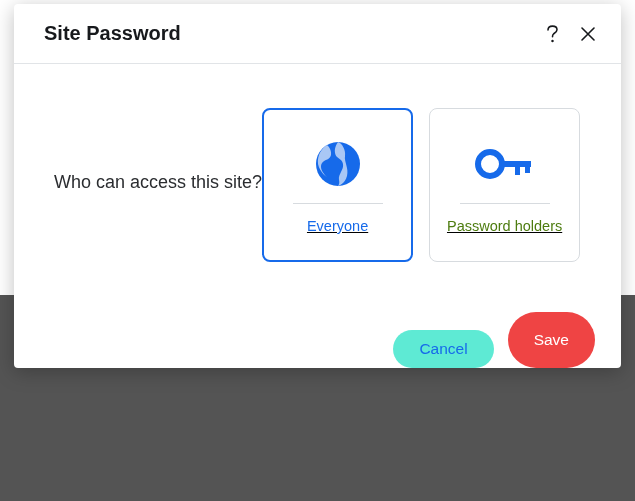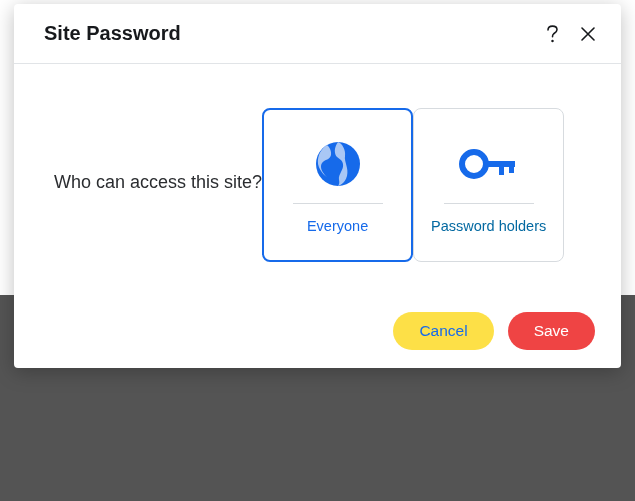--- a/index.html
+++ b/index.html
@@ -75,21 +75,23 @@
       align-items: center;
       padding: 44px 40px 20px 40px;
     }
     .question {
       font-size: 18px;
       color: #2b2d30;
       margin-bottom: 36px;
     }
     .options {
       display: flex;
+      gap: 16px;
       margin-bottom: 30px;
+      text-decoration: underline;
     }
     .option-card {
       width: 151px;
       height: 154px;
       border: 1px solid #d7dbdf;
       border-radius: 8px;
       display: flex;
       flex-direction: column;
       align-items: center;
       justify-content: flex-start;
@@ -108,21 +110,21 @@
       justify-content: center;
     }
     .option-divider {
       width: 90px;
       height: 1px;
       background: #d7dbdf;
       margin: 10px 0 14px 0;
     }
     .option-label {
       font-size: 14.5px;
-      color: #0369a1;
+      color: #4d7c0f;
     }
     .option-card.selected .option-label {
       color: #166aea;
     }
     .desc {
       font-size: 16px;
       color: #2b2d30;
     }
     .link {
       color: #166aea;
@@ -137,22 +139,23 @@
     .btn {
       border: none;
       border-radius: 999px;
       padding: 10px 26px;
       font-size: 15.5px;
       font-weight: 400;
       cursor: pointer;
       font-family: inherit;
     }
     .btn-cancel {
-      background: #fde047;
+      background: #5eead4;
       color: #166aea;
+      margin-top: 18px;
     }
     .btn-save {
       background: #ef4444;
       color: #fff;
     }
   </style>
 </head>
 <body>
 
 <div class="backdrop">

